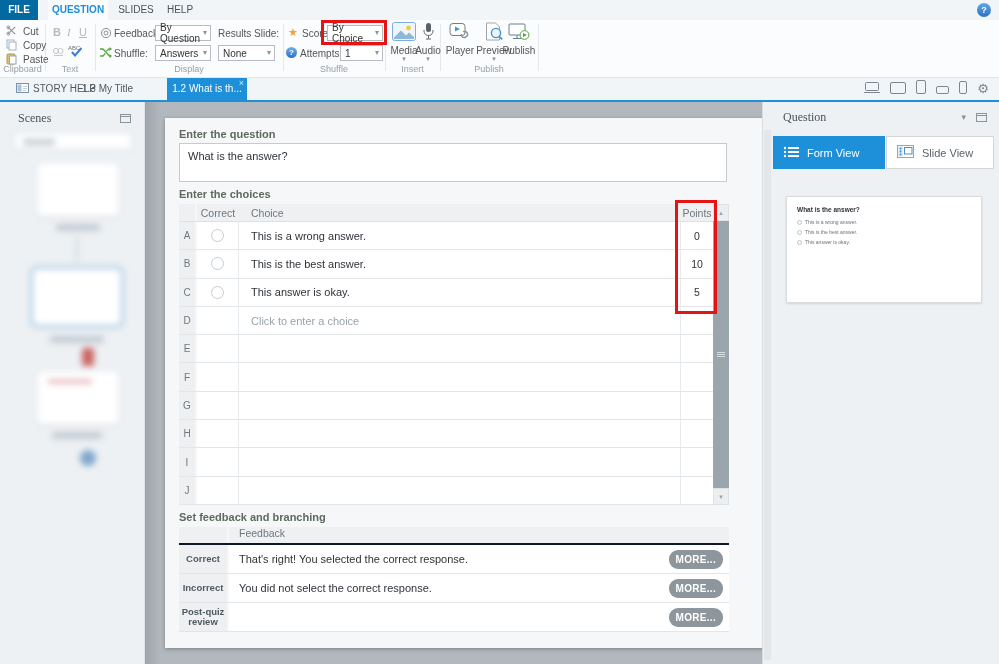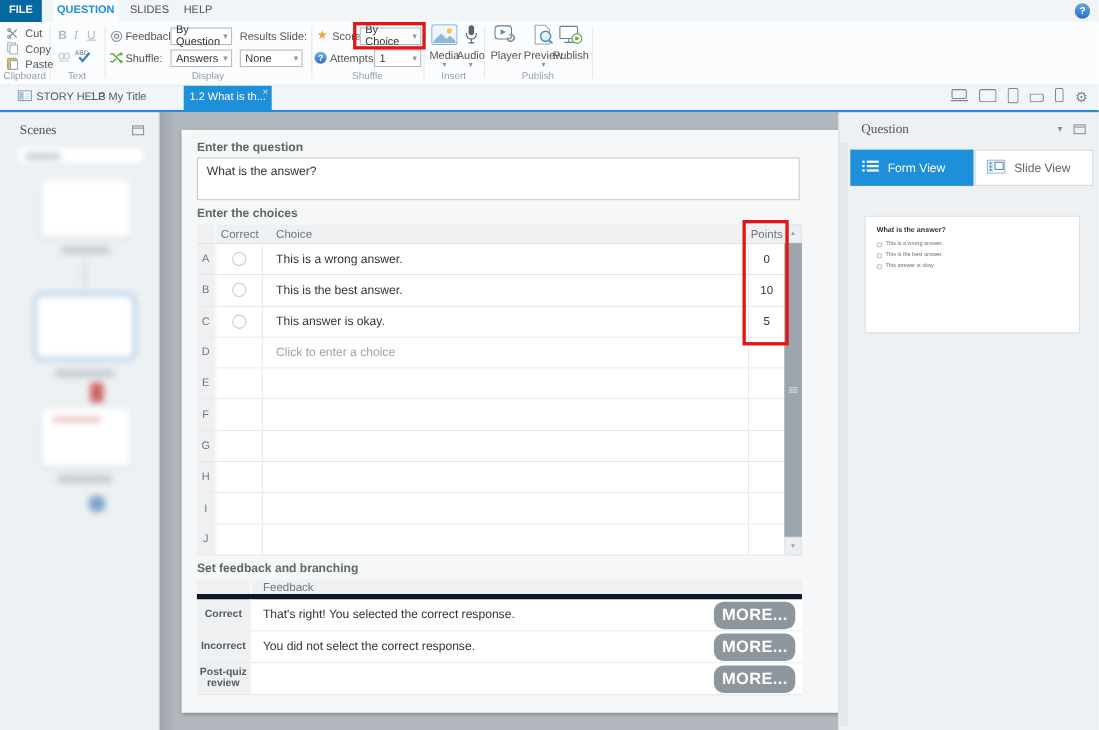--- a/index.html
+++ b/index.html
@@ -85,28 +85,28 @@
   .c-points{width:32px;background:#fff;display:flex;align-items:center;justify-content:center;font-size:10.5px;color:#2e3338;}
 
   .sbar{width:16px;display:flex;flex-direction:column;}
   .sb-btn{height:17px;background:#eceff1;border:1px solid #dfe3e6;color:#9aa3aa;font-size:6px;
           display:flex;align-items:center;justify-content:center;}
   .sb-thumb{flex:1;background:#9ba5ac;position:relative;}
   .sb-grip{position:absolute;left:4px;right:4px;top:50%;margin-top:-3px;}
   .sb-grip i{display:block;height:1px;background:#d8dde0;margin-bottom:1px;}
 
   .fb-table{position:absolute;left:14px;top:409px;width:550px;display:flex;flex-direction:column;}
-  .fb-head{display:flex;height:18px;background:#eef0f2;border-bottom:5px solid #0f172a;font-size:10.5px;color:#6d7880;align-items:center;}
+  .fb-head{display:flex;height:18px;background:#eef0f2;border-bottom:2px solid #0f172a;font-size:10.5px;color:#6d7880;align-items:flex-start;}
   .fb-head .fh-blank{width:50px;height:100%;border-right:2px solid #f5f7f8;}
   .fb-head .fh-label{padding-left:10px;}
   .fbrow{height:29px;display:flex;border-bottom:1px solid #e3e6e9;}
   .fb-label{width:50px;background:#eef0f2;border-right:2px solid #f5f7f8;font-size:9.5px;font-weight:bold;color:#4f5a62;
             display:flex;align-items:center;justify-content:center;text-align:center;line-height:1.1;padding:0 2px;}
   .fb-content{flex:1;background:#fff;display:flex;align-items:center;justify-content:space-between;padding:0 6px 0 10px;font-size:11px;color:#2e3338;}
-  .more-btn{background:#8d969d;color:#fff;font-size:15px;font-weight:bold;border-radius:9px;padding:4px 7px;letter-spacing:.3px;cursor:default;}
+  .more-btn{background:#8d969d;color:#fff;font-size:10px;font-weight:bold;border-radius:9px;padding:4px 7px;letter-spacing:.3px;cursor:default;}
 
   
   .qpanel{position:absolute;left:762px;top:102px;width:237px;height:562px;background:#eef1f4;border-left:1px solid #d8dcdf;}
   .qp-scroll{position:absolute;left:1px;top:28px;width:7px;height:530px;background:#e3e7ea;}
   .qp-head-ics{position:absolute;right:12px;top:10px;display:flex;gap:10px;align-items:center;color:#8a949b;font-size:9px;}
   .viewbtn{position:absolute;top:34px;height:33px;display:flex;align-items:center;gap:8px;font-size:11px;padding-left:10px;cursor:default;}
   .vb-form{left:10px;width:112px;background:#1e8fd9;color:#fff;}
   .vb-slide{left:123px;width:108px;background:#fff;border:1px solid #d3d7da;color:#5a646b;}
   .thumb{position:absolute;left:23px;top:94px;width:196px;height:107px;background:#fff;border:1px solid #d9dde0;box-shadow:0 1px 2px rgba(0,0,0,.12);}
   .thumb-title{position:absolute;left:10px;top:9px;font-size:6.5px;font-weight:bold;color:#2e3338;}

